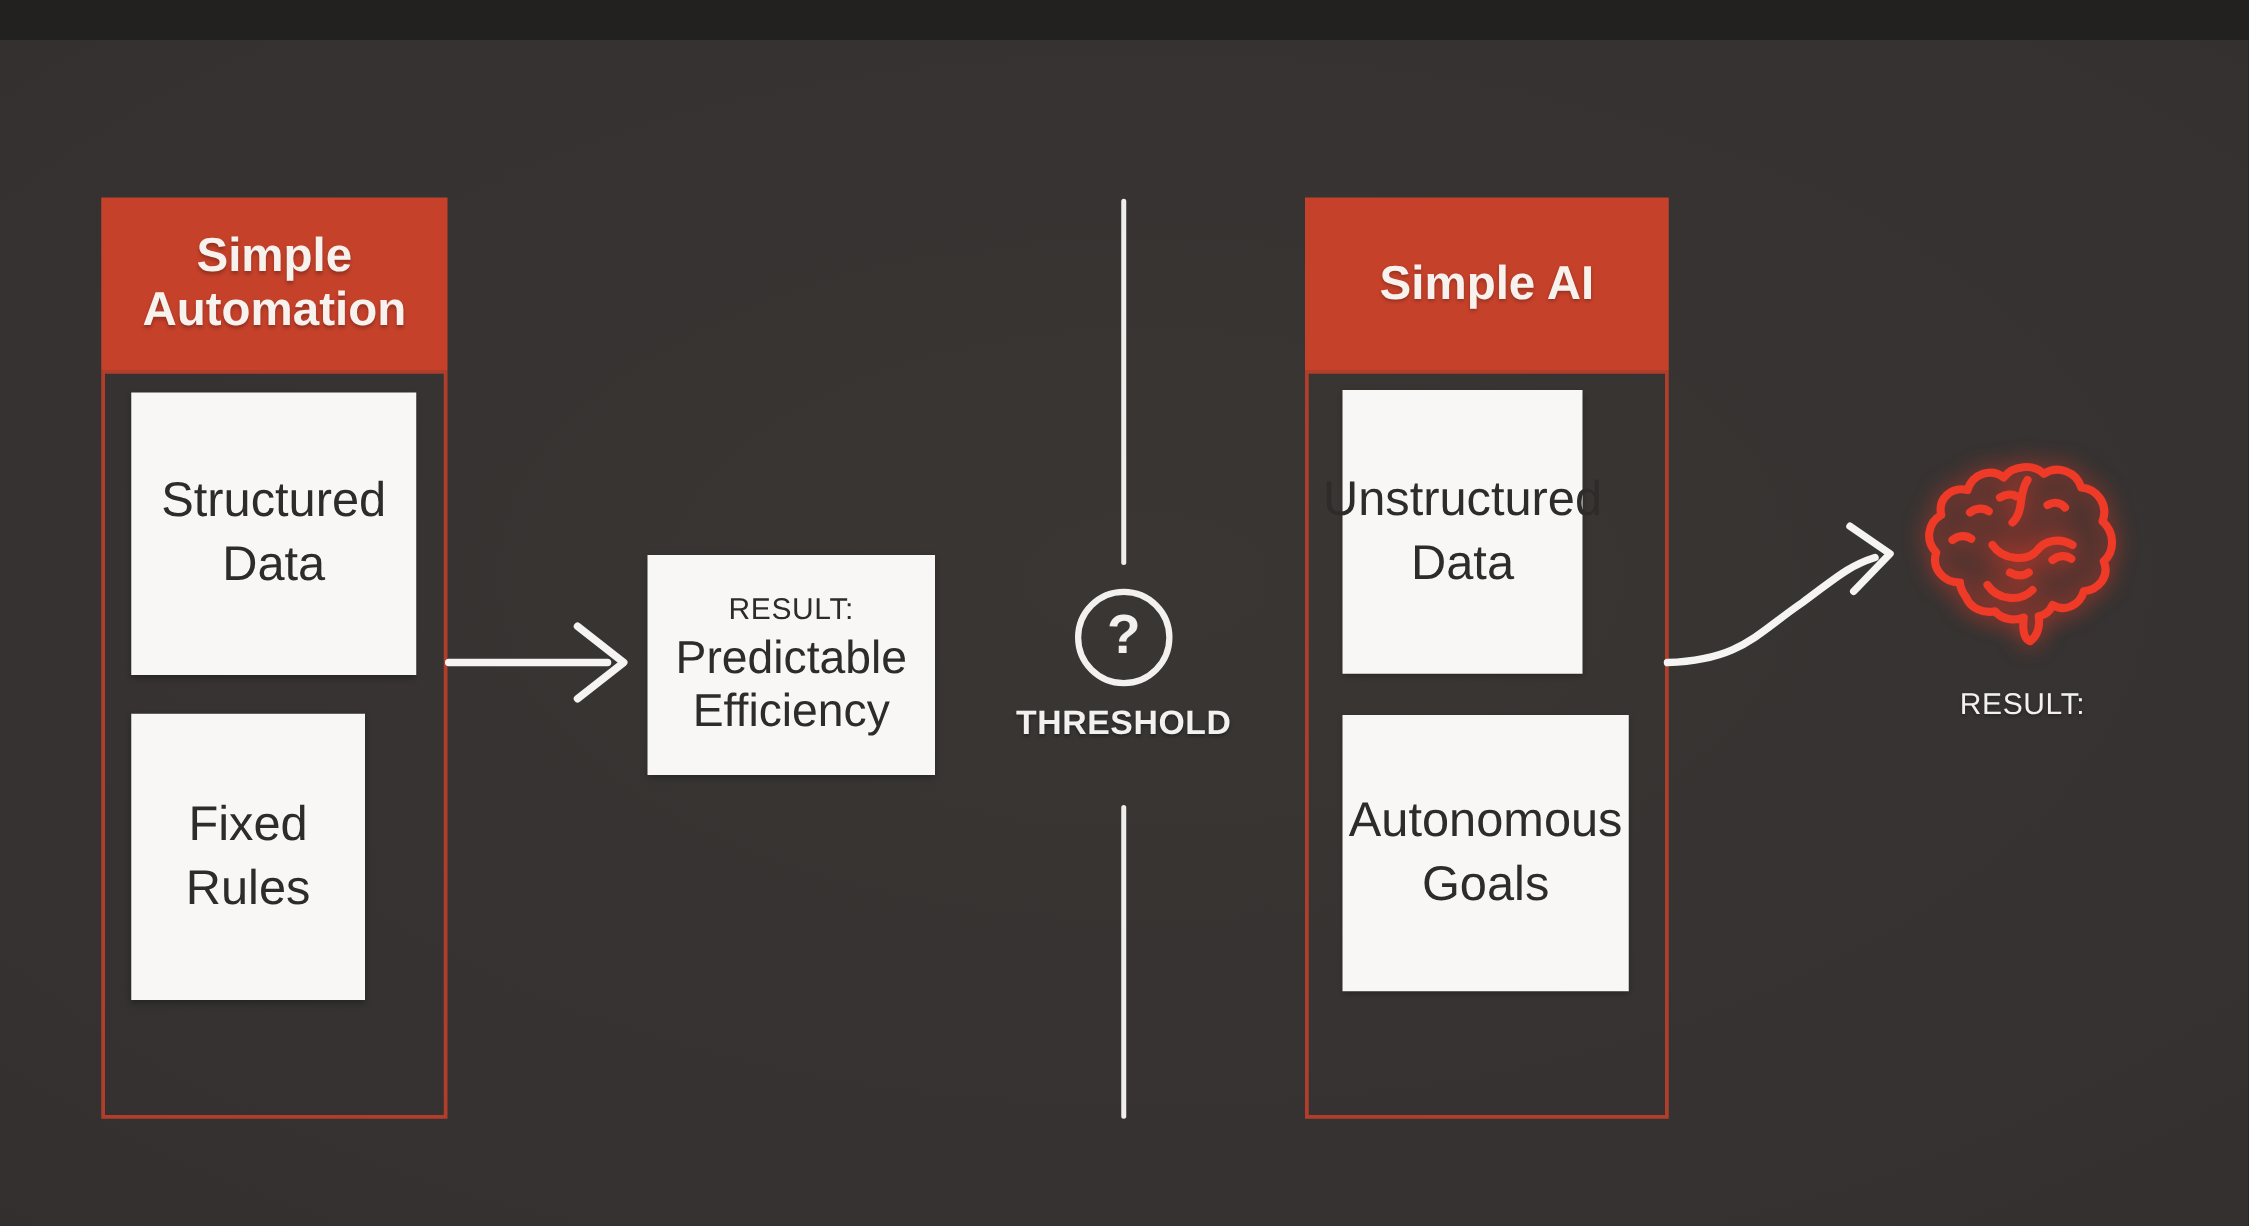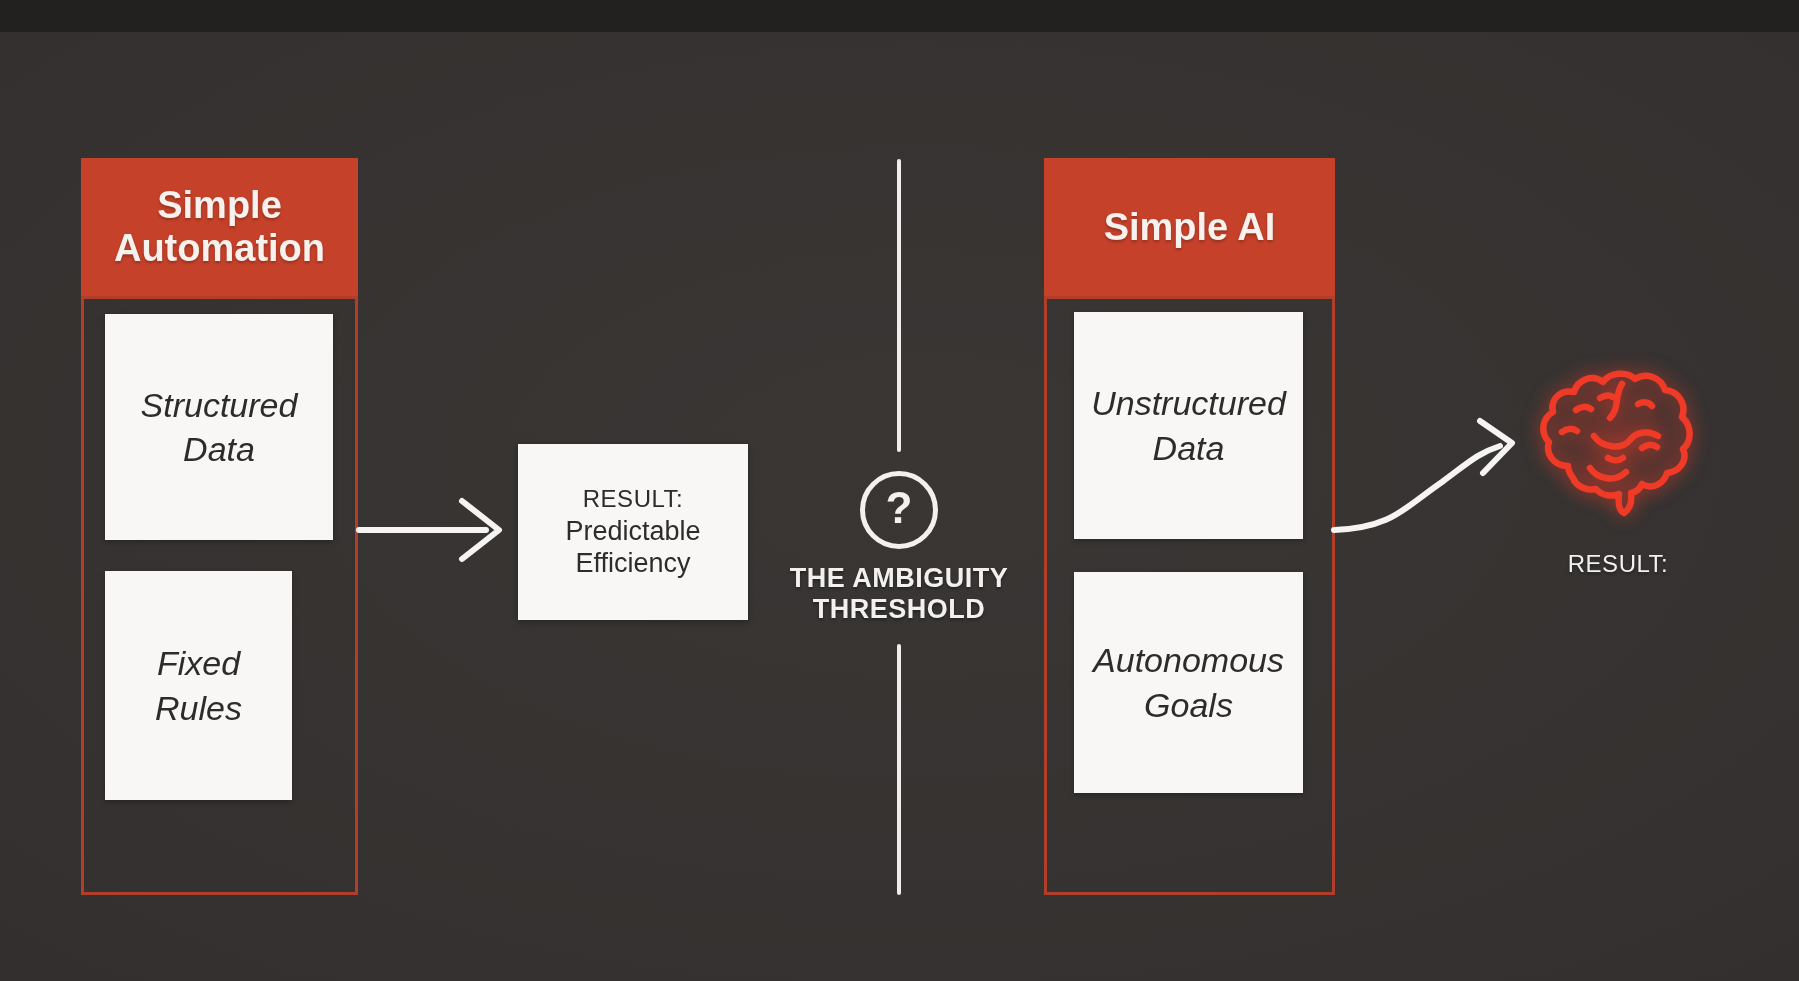--- a/index.html
+++ b/index.html
@@ -31,40 +31,39 @@
   .col-body {
     position:absolute; top:138px; left:0; right:0; bottom:0;
     border:3px solid #b13e2a;
   }
 
   .card {
     position:absolute;
     background:#f8f7f5;
     display:flex; align-items:center; justify-content:center;
     text-align:center;
-    color:#2e2c2a; font-size:34px; line-height:1.3;
+    color:#2e2c2a; font-size:39px; line-height:1.3;
     box-shadow:0 2px 5px rgba(0,0,0,.28);
     padding:0 20px;
-    font-style:italic;
   }
   .card-l1 { left:105px;  top:282px; width:228px; height:226px; }
   .card-l2 { left:105px;  top:539px; width:187px; height:229px; }
-  .card-r1 { left:1074px; top:280px; width:229px; height:227px; }
+  .card-r1 { left:1074px; top:280px; width:192px; height:227px; }
   .card-r2 { left:1074px; top:540px; width:229px; height:221px;text-align:center; }
 
   
   .result-box {
     position:absolute; left:518px; top:412px; width:230px; height:176px;
     background:#f8f7f5;
     display:flex; flex-direction:column; align-items:center; justify-content:center;
     text-align:center; color:#2e2c2a;
     box-shadow:0 2px 6px rgba(0,0,0,.3);
   }
   .result-box .result-label { font-size:24px; letter-spacing:.5px; margin-bottom:3px; }
-  .result-box .result-value { font-size:27px; line-height:1.16; }
+  .result-box .result-value { font-size:37px; line-height:1.16; }
 
   
   .divider {
     position:absolute; left:897px; width:4px;
     background:#efeeec; border-radius:2px;
   }
   .divider-top    { top:127px; height:293px; }
   .divider-bottom { top:612px; height:251px; }
 
   .q-circle {
@@ -120,21 +119,20 @@
     <div class="result-label">RESULT:</div>
     <div class="result-value">Predictable Efficiency</div>
   </div>
 
   <div class="divider divider-top"></div>
   <div class="divider divider-bottom"></div>
   <div class="q-circle">
     <span>?</span>
   </div>
   <div class="threshold-label">
-    <div>THE AMBIGUITY</div>
     <div>THRESHOLD</div>
   </div>
 
   <div class="col col-right">
     <div class="col-header">
       <span>Simple AI</span>
     </div>
     <div class="col-body"></div>
   </div>
   <div class="card card-r1">

